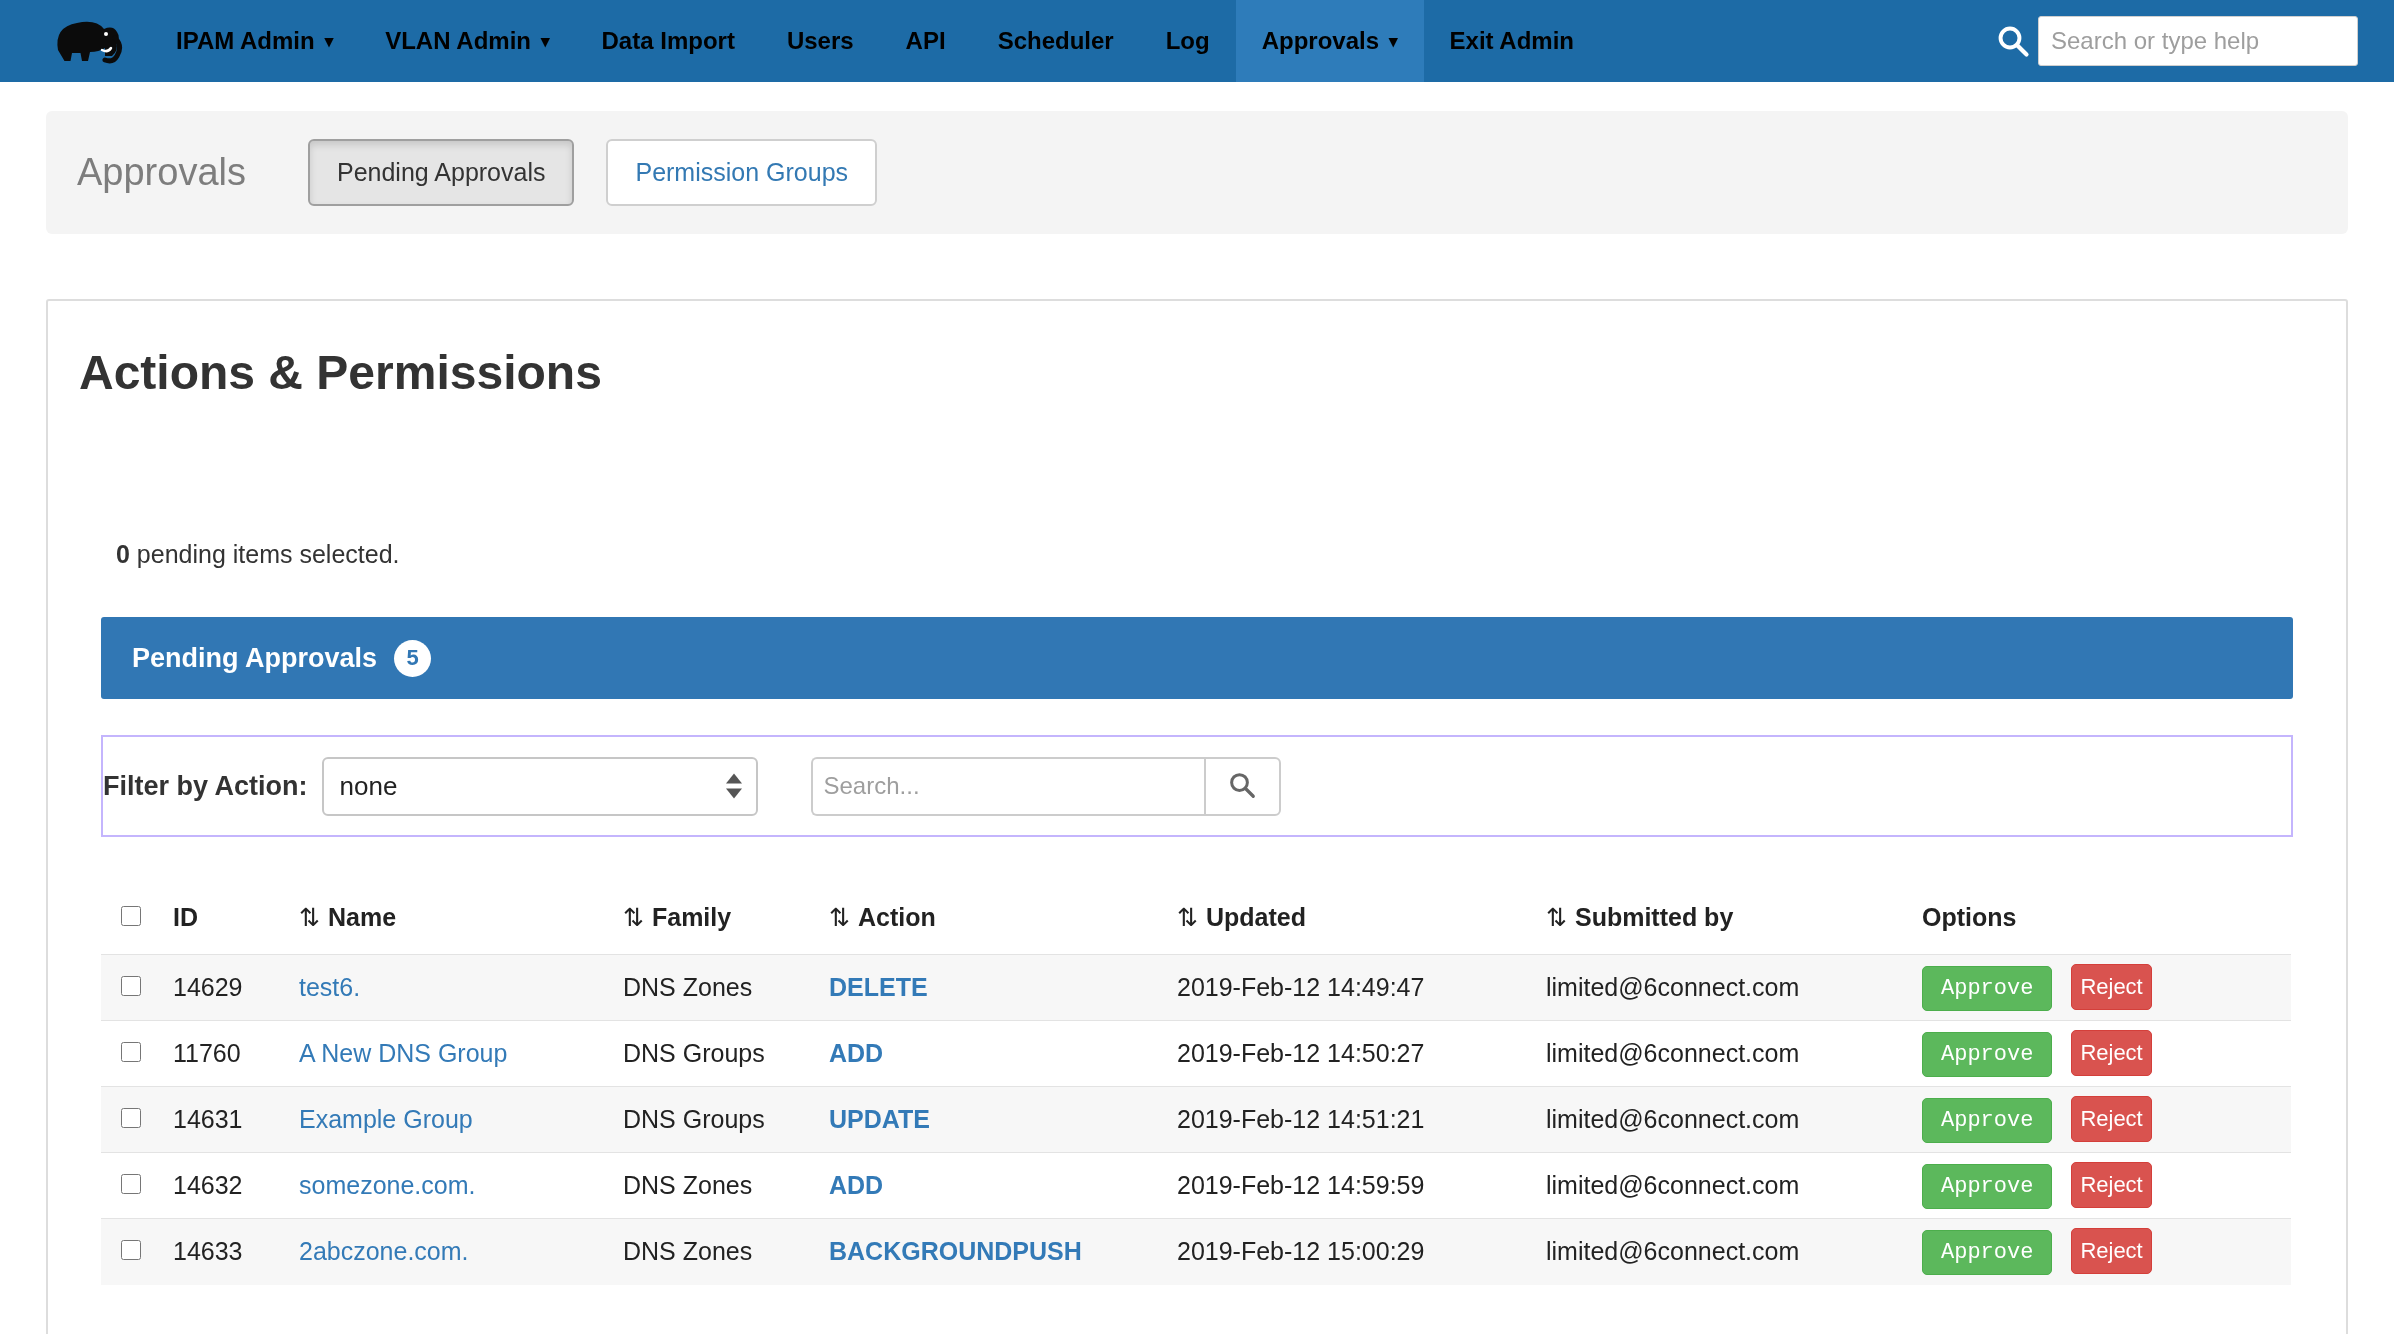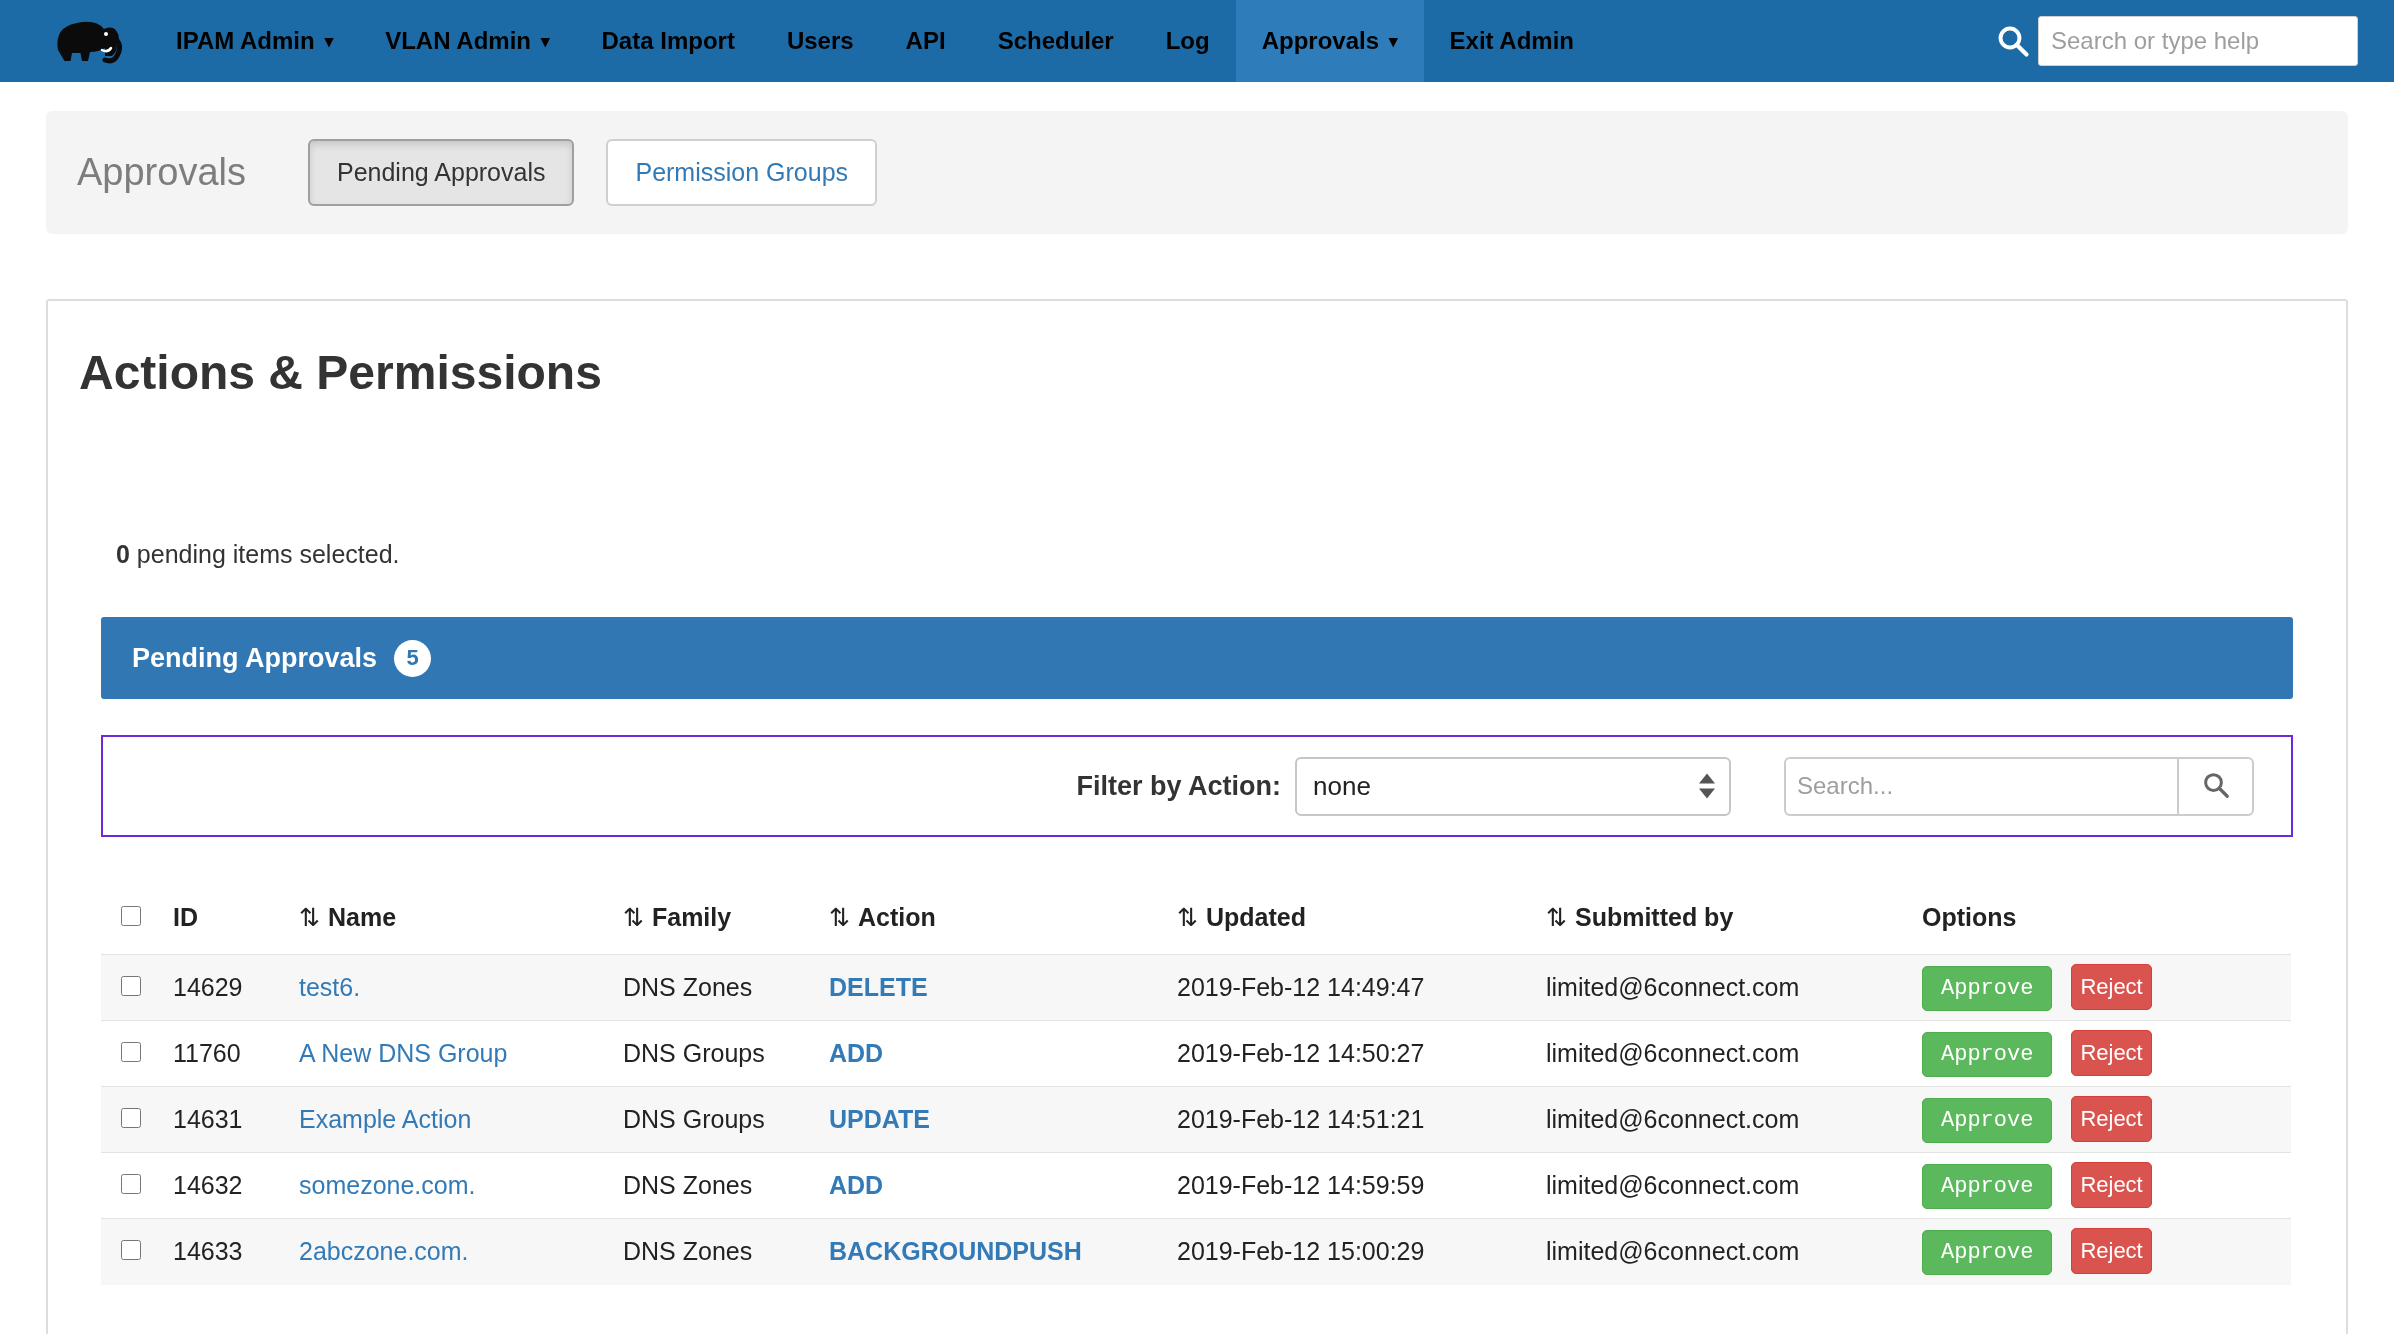--- a/index.html
+++ b/index.html
@@ -54,22 +54,22 @@
     color:#fff; font-weight:bold; font-size:27px;
   }
   .badge {
     margin-left:17px; min-width:37px; height:37px; padding:0 6px; border-radius:19px;
     background:#fff; color:#3177b4; font-size:22px; font-weight:bold;
     display:flex; align-items:center; justify-content:center;
   }
 
   
   .filter-bar {
-    margin:36px 53px 0; border:2px solid #6d28d9; height:102px;
-    display:flex; align-items:center; justify-content:flex-end; padding-right:37px;
+    margin:36px 53px 0; border:2px solid #c4b5fd; height:102px;
+    display:flex; align-items:center; padding-right:37px;
     background:#fff;
   }
   .filter-label { font-size:27px; font-weight:bold; color:#333; }
   .select-wrap { position:relative; width:436px; height:59px; margin-left:14px; }
   .select-wrap select {
     appearance:none; -webkit-appearance:none; -moz-appearance:none;
     width:100%; height:100%; border:2px solid #c6c6c6; border-radius:6px;
     background:#fff; font-size:26px; padding:0 54px 0 16px; color:#222; font-family:inherit; outline:none;
   }
   .sel-arrows { position:absolute; right:16px; top:50%; transform:translateY(-50%); display:flex; flex-direction:column; gap:5px; pointer-events:none; }
@@ -248,21 +248,21 @@
         <td>2019-Feb-12 14:50:27</td>
         <td>limited@6connect.com</td>
         <td class="c-opt">
           <button class="btn-approve">Approve</button>
           <button class="btn-reject">Reject</button>
         </td>
       </tr>
       <tr>
         <td class="c-cb"><input type="checkbox" style=""></td>
         <td>14631</td>
-        <td><a class="name-link">Example Action</a></td>
+        <td><a class="name-link">Example Group</a></td>
         <td>DNS Groups</td>
         <td><a class="action-link">UPDATE</a></td>
         <td>2019-Feb-12 14:51:21</td>
         <td>limited@6connect.com</td>
         <td class="c-opt">
           <button class="btn-approve">Approve</button>
           <button class="btn-reject">Reject</button>
         </td>
       </tr>
       <tr>

